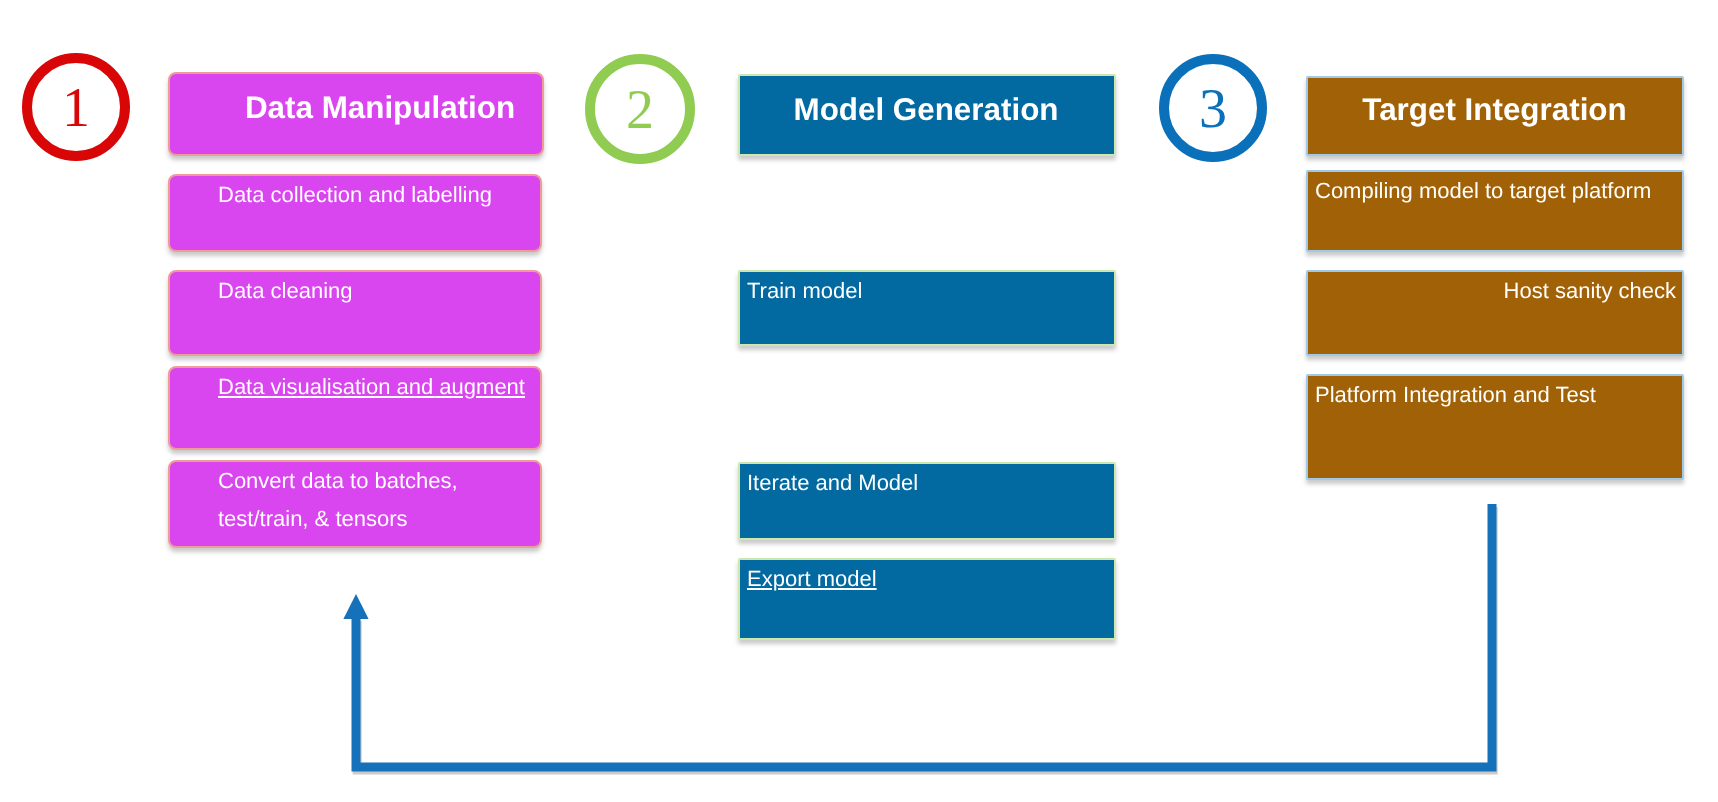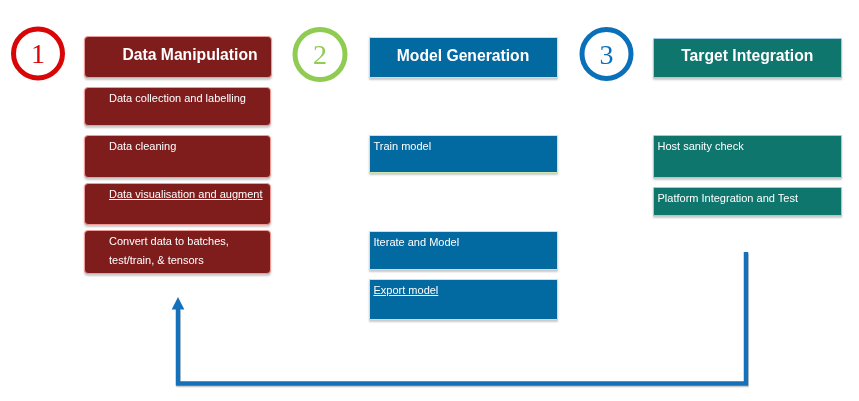--- a/index.html
+++ b/index.html
@@ -2,25 +2,25 @@
 <html><head>
 <meta charset="utf-8">
 <style>
   html,body{margin:0;padding:0;background:#ffffff;}
   #canvas{position:relative;width:859px;height:401px;background:#ffffff;overflow:hidden;
           font-family:"Liberation Sans",sans-serif;}
   .box{position:absolute;color:#ffffff;box-sizing:border-box;}
   .hdr{display:flex;align-items:center;justify-content:center;
        font-weight:bold;font-size:15.7px;text-align:center;padding-bottom:3.5px;}
   .itm{font-size:11px;line-height:18.5px;padding:1px 3px 0 4px;}
-  .red{background:#7f1d1d;border:1.5px solid #ef9c99;border-radius:4px;
+  .red{background:#d946ef;border:1.5px solid #ef9c99;border-radius:4px;
        box-shadow:0 2px 2px rgba(150,150,150,0.5);padding-left:24px;}
   .grn{background:#0369a1;border:1.5px solid #cde8ae;border-radius:1px;
        box-shadow:0 2px 2px rgba(150,150,150,0.5);}
-  .blu{background:#0f766e;border:1.5px solid #9fc9e6;border-radius:1px;
+  .blu{background:#a16207;border:1.5px solid #9fc9e6;border-radius:1px;
        box-shadow:0 2px 2px rgba(150,150,150,0.5);}
 </style>
 </head>
 <body>
 <div id="canvas">
 
   <svg width="859" height="401" style="position:absolute;left:0;top:0" viewBox="0 0 859 401">
     <circle cx="38" cy="53.5" r="24.5" fill="none" stroke="#d80607" stroke-width="5"></circle>
     <circle cx="320" cy="54.5" r="25" fill="none" stroke="#90cb52" stroke-width="5"></circle>
     <circle cx="606.5" cy="54" r="24.5" fill="none" stroke="#0b70ba" stroke-width="5"></circle>
@@ -38,16 +38,17 @@
   <div class="box itm red" style="left:84px;top:134.5px;width:187px;height:43px;">Data cleaning</div>
   <div class="box itm red" style="left:84px;top:183px;width:187px;height:42px;text-decoration:underline;">Data visualisation and augment</div>
   <div class="box itm red" style="left:84px;top:230px;width:187px;height:44px;">Convert data to batches, test/train, &amp; tensors</div>
 
   <div class="box hdr grn" style="left:368.5px;top:37px;width:189px;height:41px;">Model Generation</div>
   <div class="box itm grn" style="left:368.5px;top:134.5px;width:189px;height:38px;">Train model</div>
   <div class="box itm grn" style="left:368.5px;top:230.5px;width:189px;height:39.5px;">Iterate and Model</div>
   <div class="box itm grn" style="left:368.5px;top:278.5px;width:189px;height:41px;text-decoration:underline;">Export model</div>
 
   <div class="box hdr blu" style="left:652.5px;top:38px;width:189.5px;height:39.5px;">Target Integration</div>
-  <div class="box itm blu" style="left:652.5px;top:134.5px;width:189.5px;height:43px;">Host sanity check</div>
-  <div class="box itm blu" style="left:652.5px;top:187px;width:189.5px;height:29px;">Platform Integration and Test</div>
+  <div class="box itm blu" style="left:652.5px;top:85px;width:189.5px;height:41px;">Compiling model to target platform</div>
+  <div class="box itm blu" style="left:652.5px;top:134.5px;width:189.5px;height:43px;text-align:right;">Host sanity check</div>
+  <div class="box itm blu" style="left:652.5px;top:187px;width:189.5px;height:53px;">Platform Integration and Test</div>
 
 </div>
 
 </body></html>

